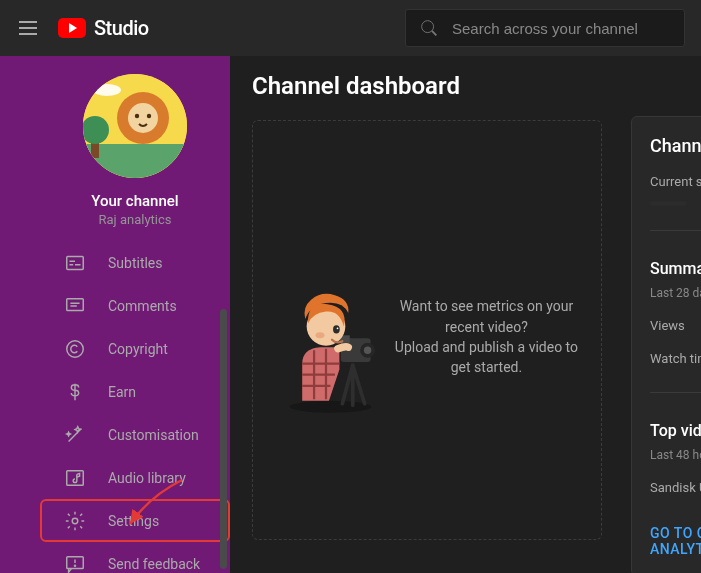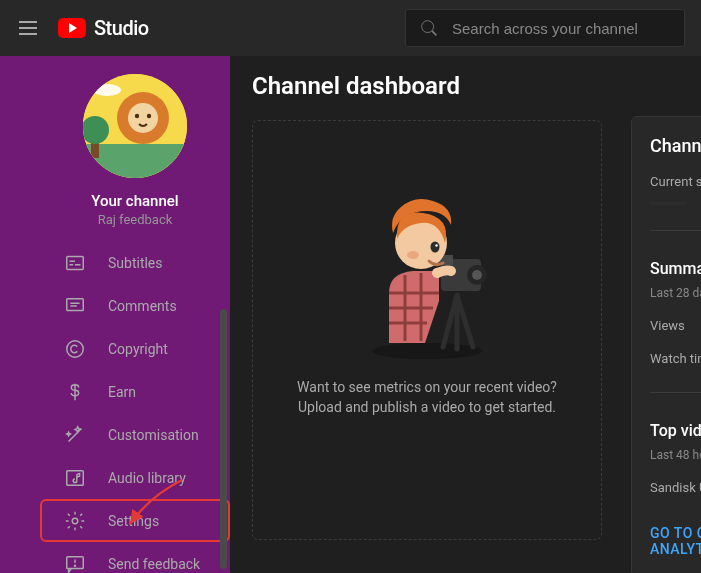--- a/index.html
+++ b/index.html
@@ -28,21 +28,21 @@
   .nav { flex:1; overflow:hidden; position:relative;}
   .nav-item { height:43px; display:flex; align-items:center; gap:22px; padding:0 24px; color:#aaa; font-size:14px; cursor:pointer;}
   .nav-item .nav-icon { width:22px; height:22px; display:flex; align-items:center; justify-content:center;}
   .nav-item .nav-icon svg { width:22px; height:22px; stroke:#aaa; fill:none; stroke-width:1.6;}
   .nav-item.highlighted { outline:2px solid #e53935; outline-offset:-2px; border-radius:6px; }
   .nav-scroll { position:absolute; right:3px; top:68px; width:7px; height:260px; background:#4a4a4a; border-radius:4px;}
   
   .main { flex:1; background:#1f1f1f; padding:16px 22px; display:flex; flex-direction:column; overflow:hidden; position:relative;}
   .page-title { color:#fff; font-size:24px; font-weight:600; margin-bottom:20px;}
   .cards-row { display:flex; gap:20px;}
-  .card { border:1px dashed #3b3b3b; border-radius:6px; padding:22px 18px; display:flex; flex-direction:column; align-items:center;}
+  .card { border:1px dashed #3b3b3b; border-radius:6px; padding:22px 18px; display:flex; flex-direction:row; align-items:center;}
   .upload-card { width:350px; height:420px;}
   .illus-wrap { width:160px; height:190px; margin-top:30px; display:flex; align-items:center; justify-content:center;}
   .illus-wrap svg{width:100%;height:100%;}
   .upload-text { text-align:center; color:#aaa; font-size:14px; line-height:1.45; margin-top:14px;}
   .upload-btn { margin-top:20px; background:#3ea6ff; color:#0d0d0d; font-weight:500; font-size:14px; letter-spacing:.3px; padding:10px 18px; border:none; cursor:pointer;}
   
   .analytics-card { border:1px solid #373737; border-radius:6px; padding:18px 18px; width:200px; display:flex; flex-direction:column; gap:8px; font-size:14px; position:absolute; right:-130px; top:60px; height:460px; background:#282828;}
   .analytics-card h3 { color:#fff; font-size:18px; font-weight:500; margin-bottom:10px;}
   .analytics-card .sub { color:#aaa; font-size:13px;}
   .analytics-card .small { font-size:12px; color:#888;}
@@ -89,21 +89,21 @@
           <circle cx="60" cy="44" r="15" fill="#f2d4a0"></circle>
           <circle cx="54" cy="42" r="2.2" fill="#4a2f12"></circle>
           <circle cx="66" cy="42" r="2.2" fill="#4a2f12"></circle>
           <path d="M56 50 q4 4 8 0" stroke="#4a2f12" stroke-width="2" fill="none"></path>
           <rect x="8" y="60" width="8" height="24" fill="#7a4a28"></rect>
           <circle cx="12" cy="56" r="14" fill="#3e8f55"></circle>
           <ellipse cx="24" cy="16" rx="14" ry="6" fill="#fff" opacity="0.9"></ellipse>
         </svg>
       </div>
       <div class="channel-title">Your channel</div>
-      <div class="channel-sub">Raj feedback</div>
+      <div class="channel-sub">Raj analytics</div>
     </div>
 
     <div class="nav">
       <div class="nav-item">
         <span class="nav-icon">
             <svg viewBox="0 0 24 24">
               <rect x="3" y="5" width="18" height="14" rx="1"></rect>
               <path d="M6 14h4M12 14h6M6 10h6"></path>
             </svg>
           </span>

